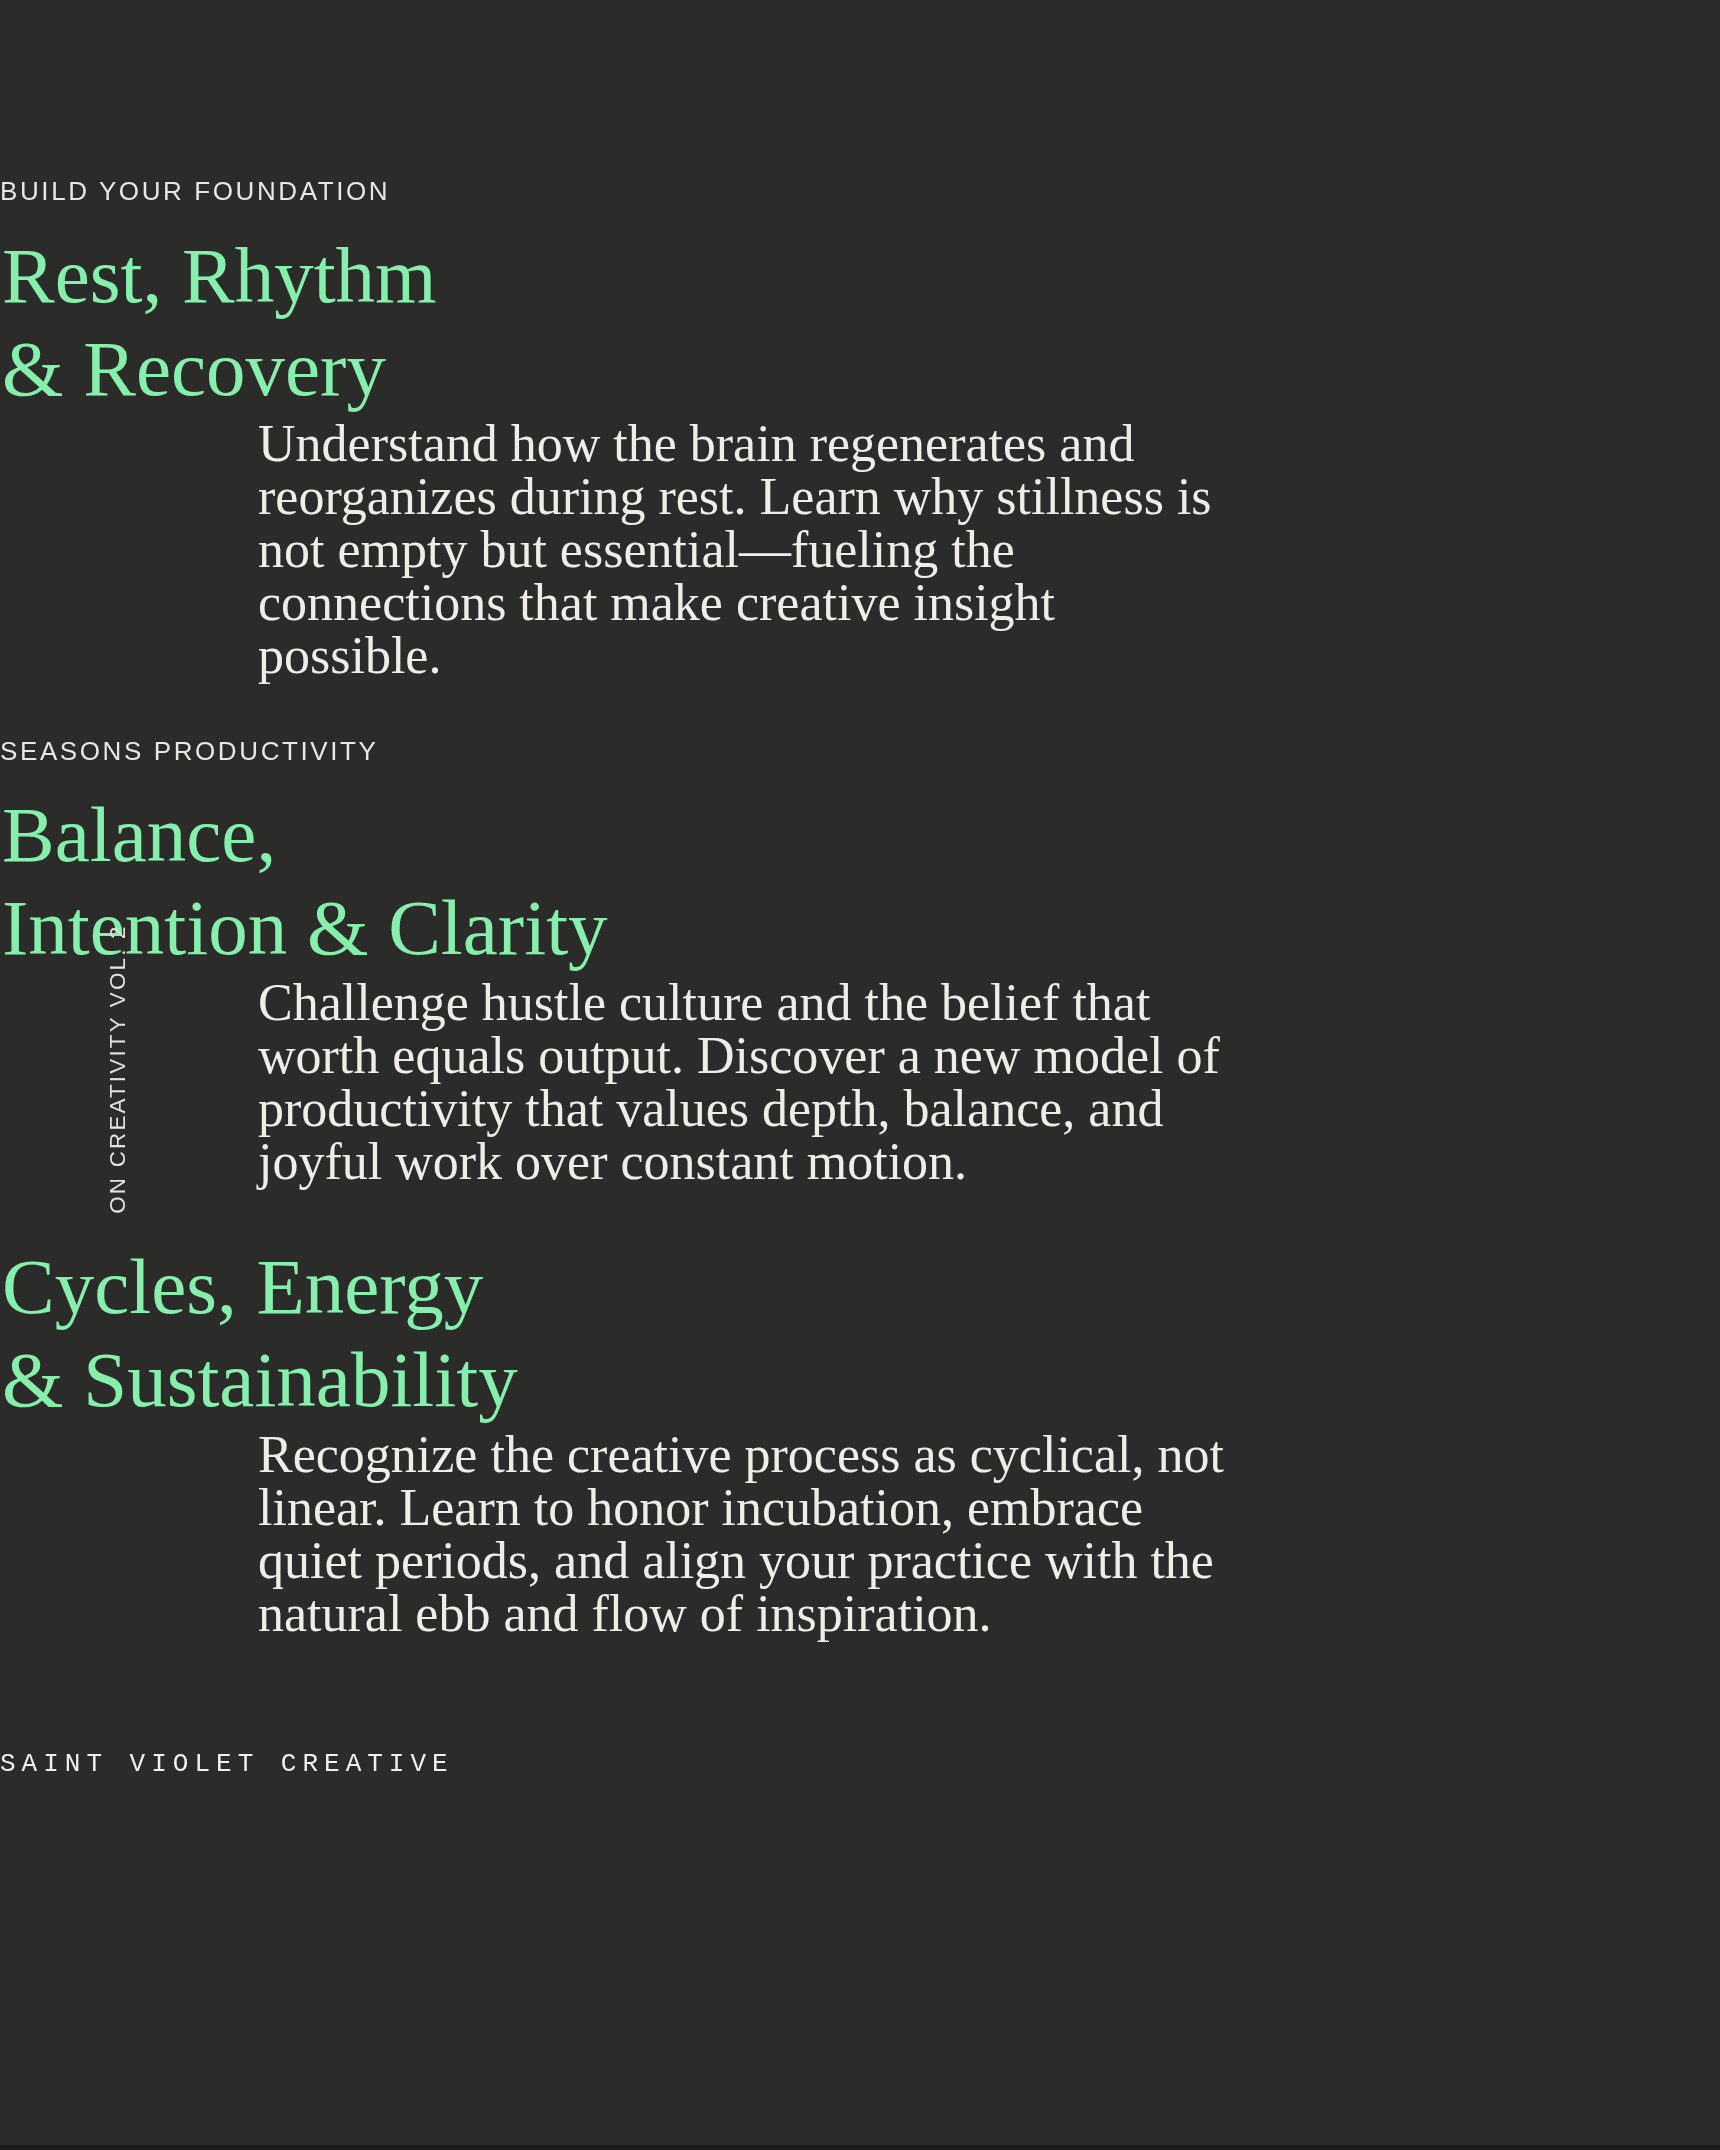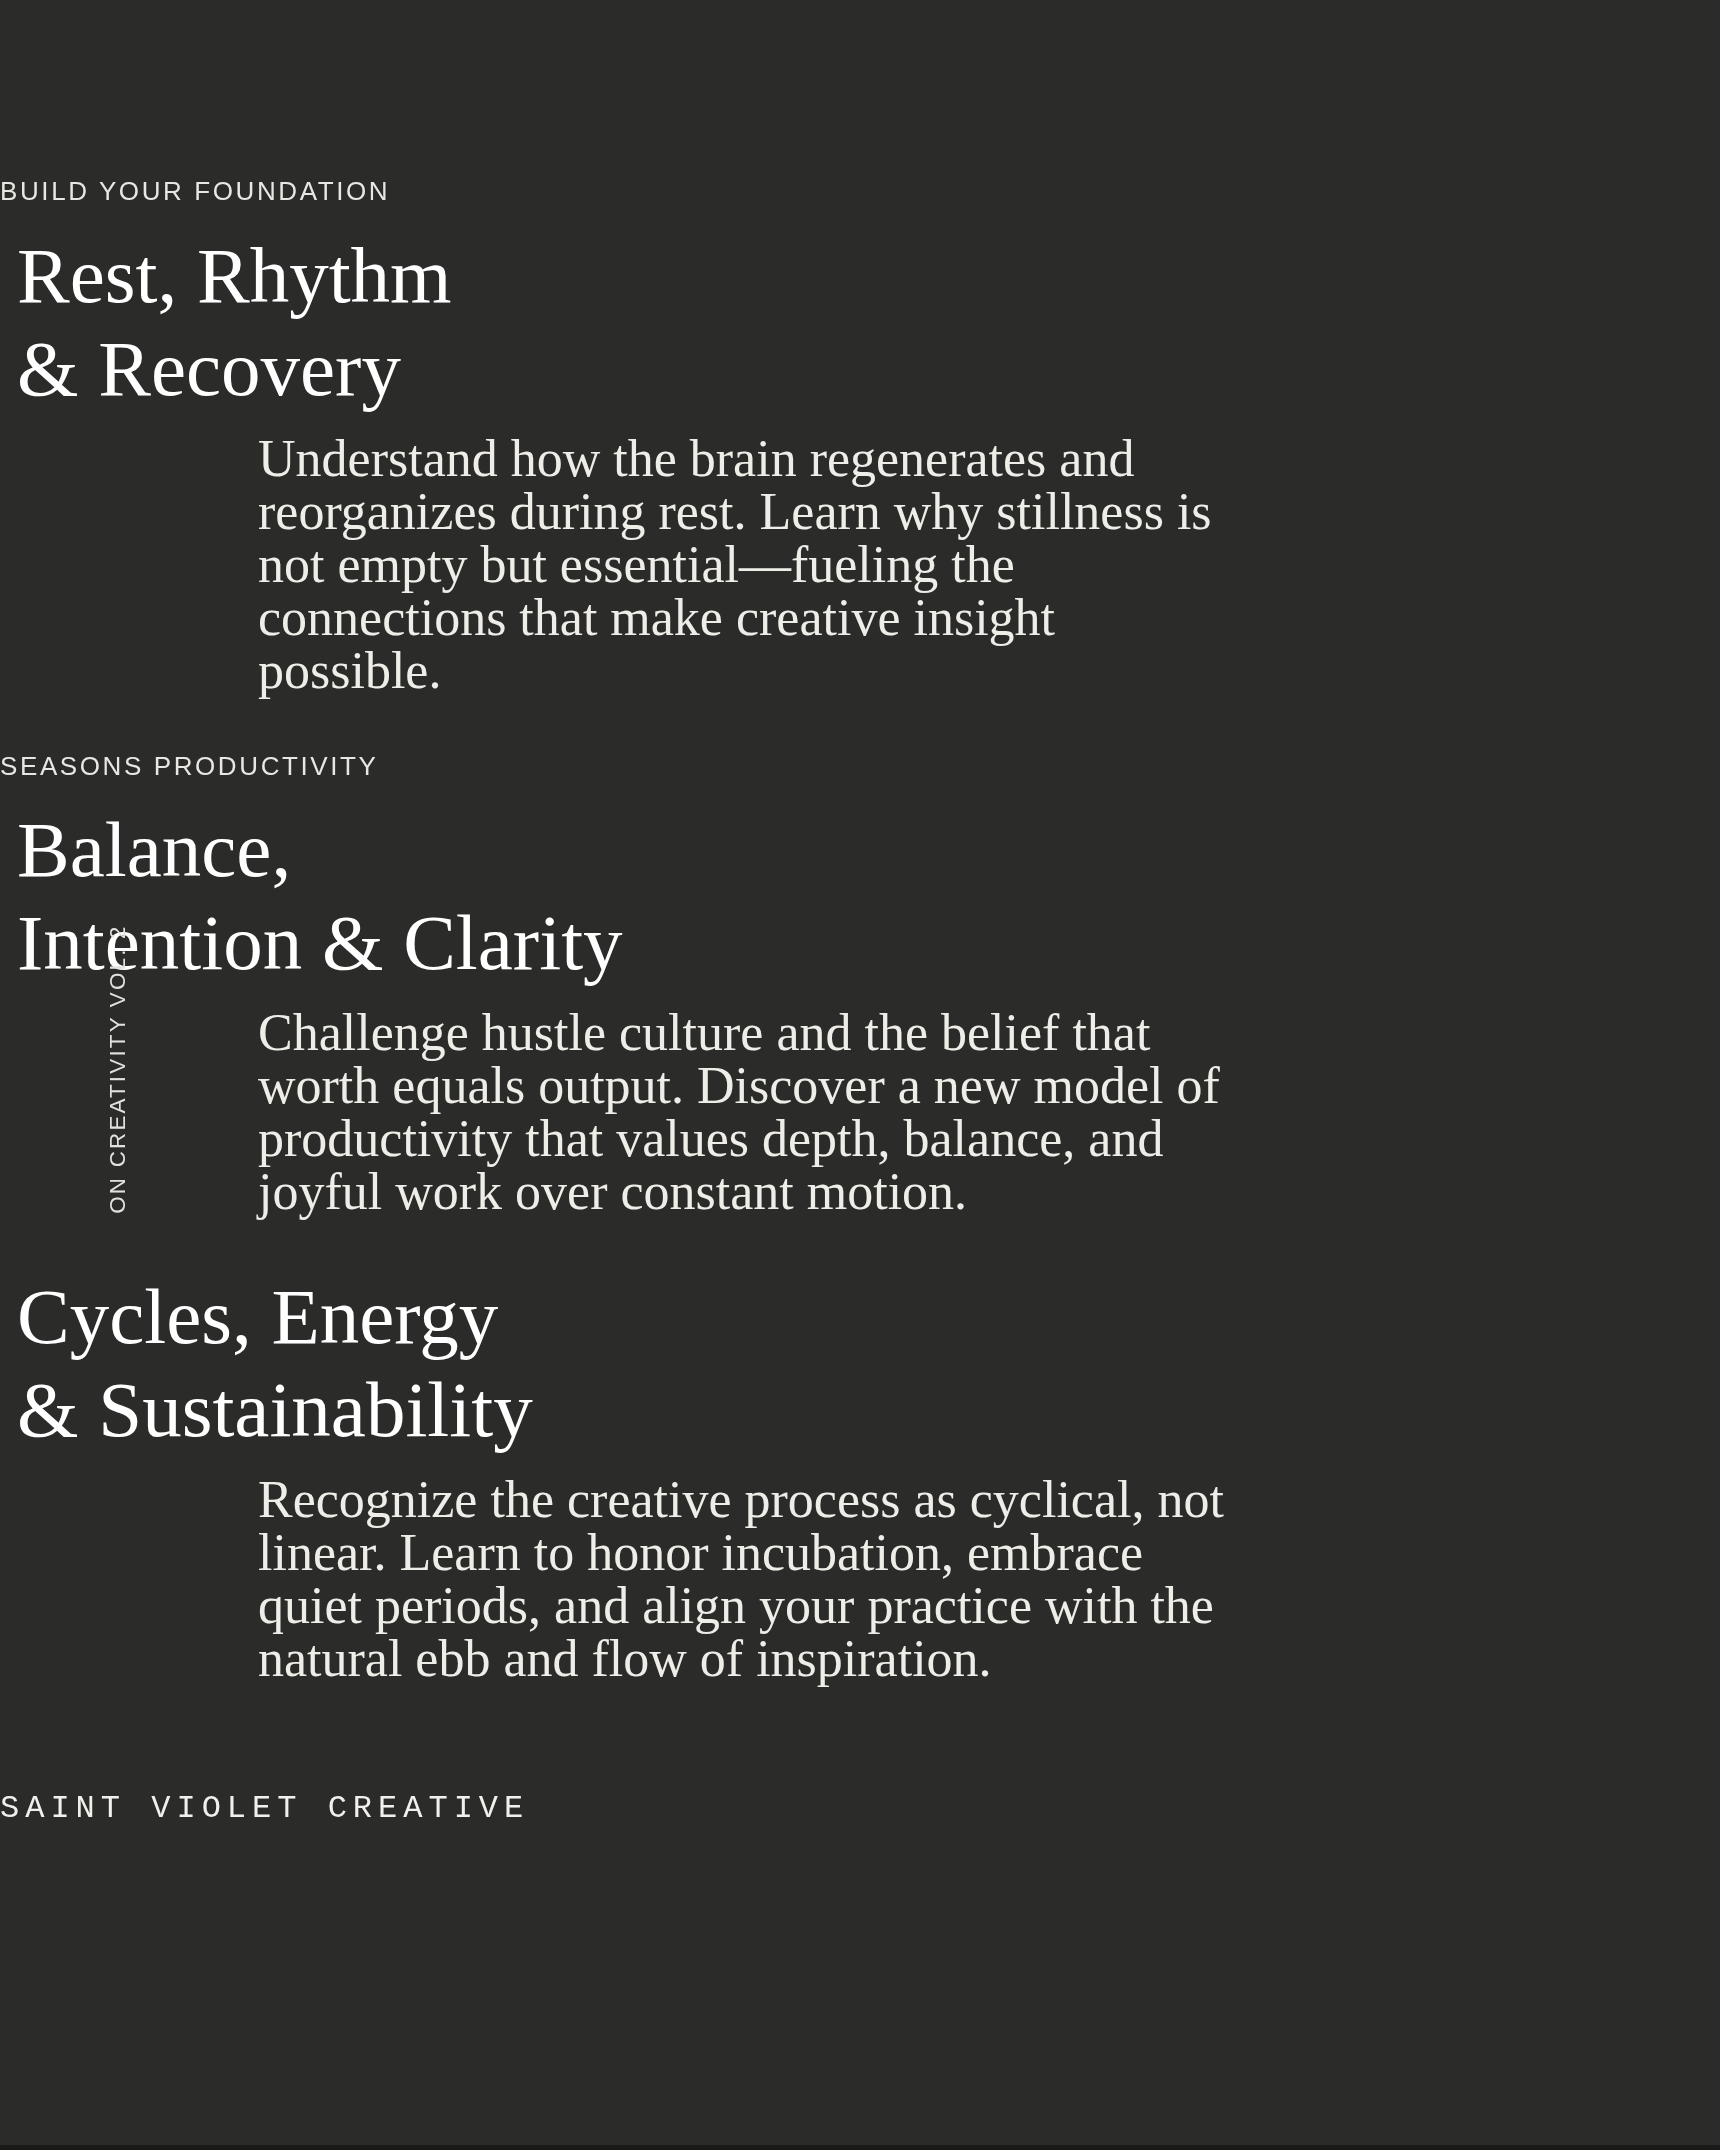--- a/index.html
+++ b/index.html
@@ -39,37 +39,37 @@
     font-weight: 400;
     letter-spacing: 2.6px;
     color: #e9e7e2;
     margin: 0 0 20.6px 0;
   }
   .heading {
     font-family: "Liberation Serif", serif;
     font-size: 79px;
     line-height: 93px;
     font-weight: 400;
-    color: #ffffff;
-    margin: 17px;
+    color: #86efac;
+    margin: 2px;
     white-space: pre-line;
   }
   .para {
     font-family: "Liberation Serif", serif;
     font-size: 52px;
     line-height: 53px;
     font-weight: 400;
     color: #efede7;
     width: 1205px;
     margin: 0 auto;
     white-space: pre-line;
   }
   .brand {
     font-family: "Liberation Mono", monospace;
-    font-size: 32px;
+    font-size: 26px;
     line-height: 34px;
     font-weight: 400;
     letter-spacing: 6px;
     color: #f2f0eb;
     margin-top: 107px;
   }
   .bottom-strip {
     position: absolute;
     left: 0;
     bottom: 0;

